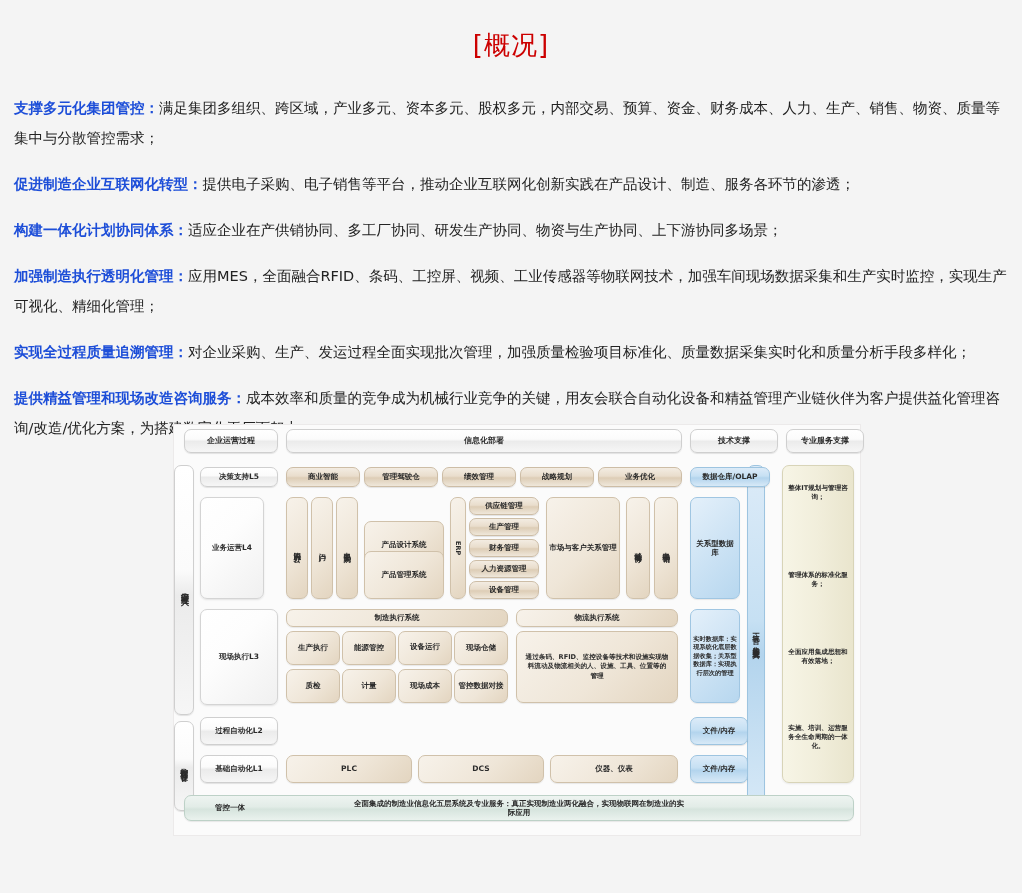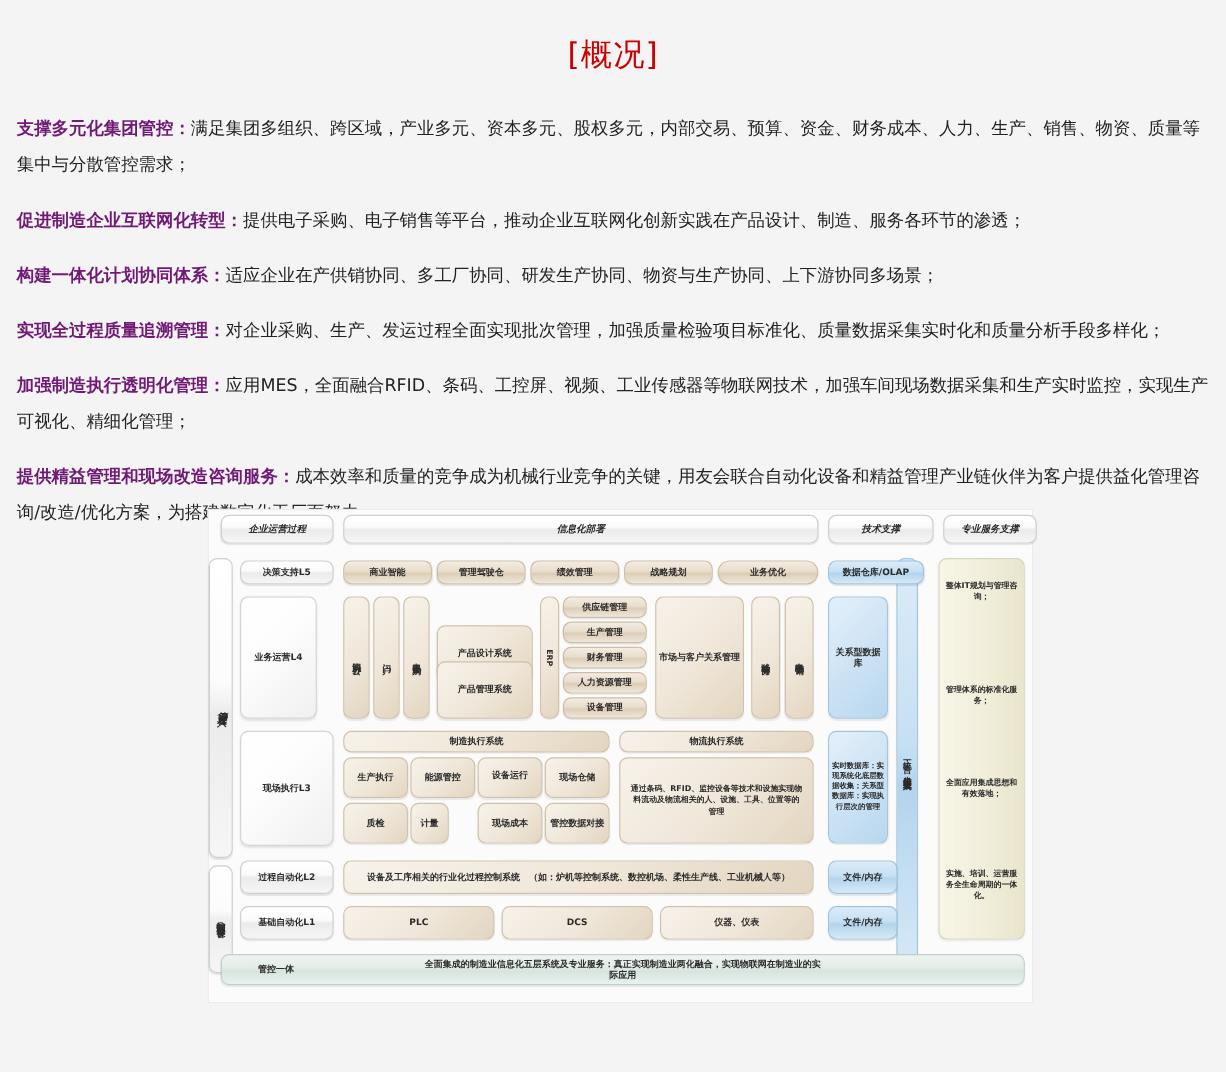--- a/index.html
+++ b/index.html
@@ -24,21 +24,21 @@
 
   
   .prose {
     padding: 30px 14px 0 14px;
     font-size: 14.5px;
     line-height: 30px;
     color: #222222;
   }
   .para { margin: 0 0 16px 0; }
   .para:last-child { margin-bottom: 0; }
-  .para b { font-weight: bold; color: #701a75; }
+  .para b { font-weight: bold; color: #1d4ed8; }
 
   
   .diagram-wrap {
     position: absolute;
     left: 173px;
     top: 424px;
     width: 688px;
     height: 412px;
     background: #fbfbfb;
     border: 1px solid #eceaea;
@@ -109,41 +109,41 @@
     background: linear-gradient(to bottom, #eef4f1 0%, #e2ece7 45%, #d6e4dd 55%, #eaf2ee 100%);
     border: 1px solid #bdd1c7;
     box-shadow: 0 1px 1px rgba(0,0,0,0.08);
   }
 
   .vert { writing-mode: vertical-rl; text-orientation: upright; letter-spacing: 1px; }
   .vert-rot { writing-mode: vertical-rl; }
 
   .tiny { font-size: 6.2px; font-weight: bold; line-height: 1.35; }
   .tiny2 { font-size: 6.6px; font-weight: bold; line-height: 1.4; }
-  .lbl8 { font-size: 8px; font-style: italic; }
+  .lbl8 { font-size: 8px; }
 
   .summary-inner {
     position: absolute; inset: 0;
     display: flex; align-items: center;
     font-size: 7.5px; font-weight: bold; color: #2b2b2b;
   }
   .summary-left { position: absolute; left: 28px; }
   .summary-mid  { position: absolute; left: 50%; transform: translateX(-50%); }
 </style>
 </head>
 <body>
 
 <h1 class="page-title">[概况]</h1>
 
 <div class="prose">
   <p class="para"><b>支撑多元化集团管控：</b><span>满足集团多组织、跨区域，产业多元、资本多元、股权多元，内部交易、预算、资金、财务成本、人力、生产、销售、物资、质量等集中与分散管控需求；</span></p>
   <p class="para"><b>促进制造企业互联网化转型：</b><span>提供电子采购、电子销售等平台，推动企业互联网化创新实践在产品设计、制造、服务各环节的渗透；</span></p>
   <p class="para"><b>构建一体化计划协同体系：</b><span>适应企业在产供销协同、多工厂协同、研发生产协同、物资与生产协同、上下游协同多场景；</span></p>
+  <p class="para"><b>加强制造执行透明化管理：</b><span>应用MES，全面融合RFID、条码、工控屏、视频、工业传感器等物联网技术，加强车间现场数据采集和生产实时监控，实现生产可视化、精细化管理；</span></p>
   <p class="para"><b>实现全过程质量追溯管理：</b><span>对企业采购、生产、发运过程全面实现批次管理，加强质量检验项目标准化、质量数据采集实时化和质量分析手段多样化；</span></p>
-  <p class="para"><b>加强制造执行透明化管理：</b><span>应用MES，全面融合RFID、条码、工控屏、视频、工业传感器等物联网技术，加强车间现场数据采集和生产实时监控，实现生产可视化、精细化管理；</span></p>
   <p class="para"><b>提供精益管理和现场改造咨询服务：</b><span>成本效率和质量的竞争成为机械行业竞争的关键，用友会联合自动化设备和精益管理产业链伙伴为客户提供益化管理咨询/改造/优化方案，为搭建数字化工厂而努力。</span></p>
 </div>
 
 <div class="diagram-wrap">
  <div class="diagram">
 
   <div class="pill st-grey lbl8" style="left:10px;top:4px;width:94px;height:24px;">
     <span>企业运营过程</span>
   </div>
   <div class="pill st-grey lbl8" style="left:112px;top:4px;width:396px;height:24px;">
@@ -176,21 +176,21 @@
   </div>
   <div class="pill st-tan" style="left:190px;top:42px;width:74px;height:20px;">
     <span>管理驾驶仓</span>
   </div>
   <div class="pill st-tan" style="left:268px;top:42px;width:74px;height:20px;">
     <span>绩效管理</span>
   </div>
   <div class="pill st-tan" style="left:346px;top:42px;width:74px;height:20px;">
     <span>战略规划</span>
   </div>
-  <div class="pill st-tan" style="left:424px;top:42px;width:84px;height:20px;border-radius:10px;">
+  <div class="pill st-tan" style="left:424px;top:42px;width:84px;height:20px;">
     <span>业务优化</span>
   </div>
   <div class="pill st-blue" style="left:516px;top:42px;width:80px;height:20px;">
     <span>数据仓库/OLAP</span>
   </div>
 
   <div class="pill st-white" style="left:26px;top:72px;width:64px;height:102px;">
     <span>业务运营L4</span>
   </div>
 
@@ -259,21 +259,21 @@
   </div>
   <div class="pill st-tan2" style="left:224px;top:206px;width:54px;height:34px;font-family:Liberation Mono, monospace;">
     <span>设备运行</span>
   </div>
   <div class="pill st-tan2" style="left:280px;top:206px;width:54px;height:34px;">
     <span>现场仓储</span>
   </div>
   <div class="pill st-tan2" style="left:112px;top:244px;width:54px;height:34px;">
     <span>质检</span>
   </div>
-  <div class="pill st-tan2" style="left:168px;top:244px;width:32px;height:34px;">
+  <div class="pill st-tan2" style="left:168px;top:244px;width:54px;height:34px;">
     <span>计量</span>
   </div>
   <div class="pill st-tan2" style="left:224px;top:244px;width:54px;height:34px;">
     <span>现场成本</span>
   </div>
   <div class="pill st-tan2" style="left:280px;top:244px;width:54px;height:34px;">
     <span>管控数据对接</span>
   </div>
 
   <div class="pill st-tan2" style="left:342px;top:184px;width:162px;height:18px;">
@@ -282,23 +282,20 @@
   <div class="pill st-tan2" style="left:342px;top:206px;width:162px;height:72px;">
     <span class="tiny2" style="padding:0 8px;">通过条码、RFID、监控设备等技术和设施实现物料流动及物流相关的人、设施、工具、位置等的管理</span>
   </div>
 
   <div class="pill st-blue2" style="left:516px;top:184px;width:50px;height:94px;">
     <span class="tiny">实时数据库：实现系统化底层数据收集；关系型数据库：实现执行层次的管理</span>
   </div>
 
   <div class="pill st-grey" style="left:26px;top:292px;width:78px;height:28px;">
     <span>过程自动化L2</span>
-  </div>
-  <div class="pill st-tan2" style="left:112px;top:292px;width:392px;height:28px;">
-    <span>设备及工序相关的行业化过程控制系统　（如：炉机等控制系统、数控机场、柔性生产线、工业机械人等）</span>
   </div>
   <div class="pill st-blue" style="left:516px;top:292px;width:58px;height:28px;">
     <span>文件/内存</span>
   </div>
 
   <div class="pill st-grey" style="left:26px;top:330px;width:78px;height:28px;">
     <span>基础自动化L1</span>
   </div>
   <div class="pill st-tan2" style="left:112px;top:330px;width:126px;height:28px;">
     <span>PLC</span>

